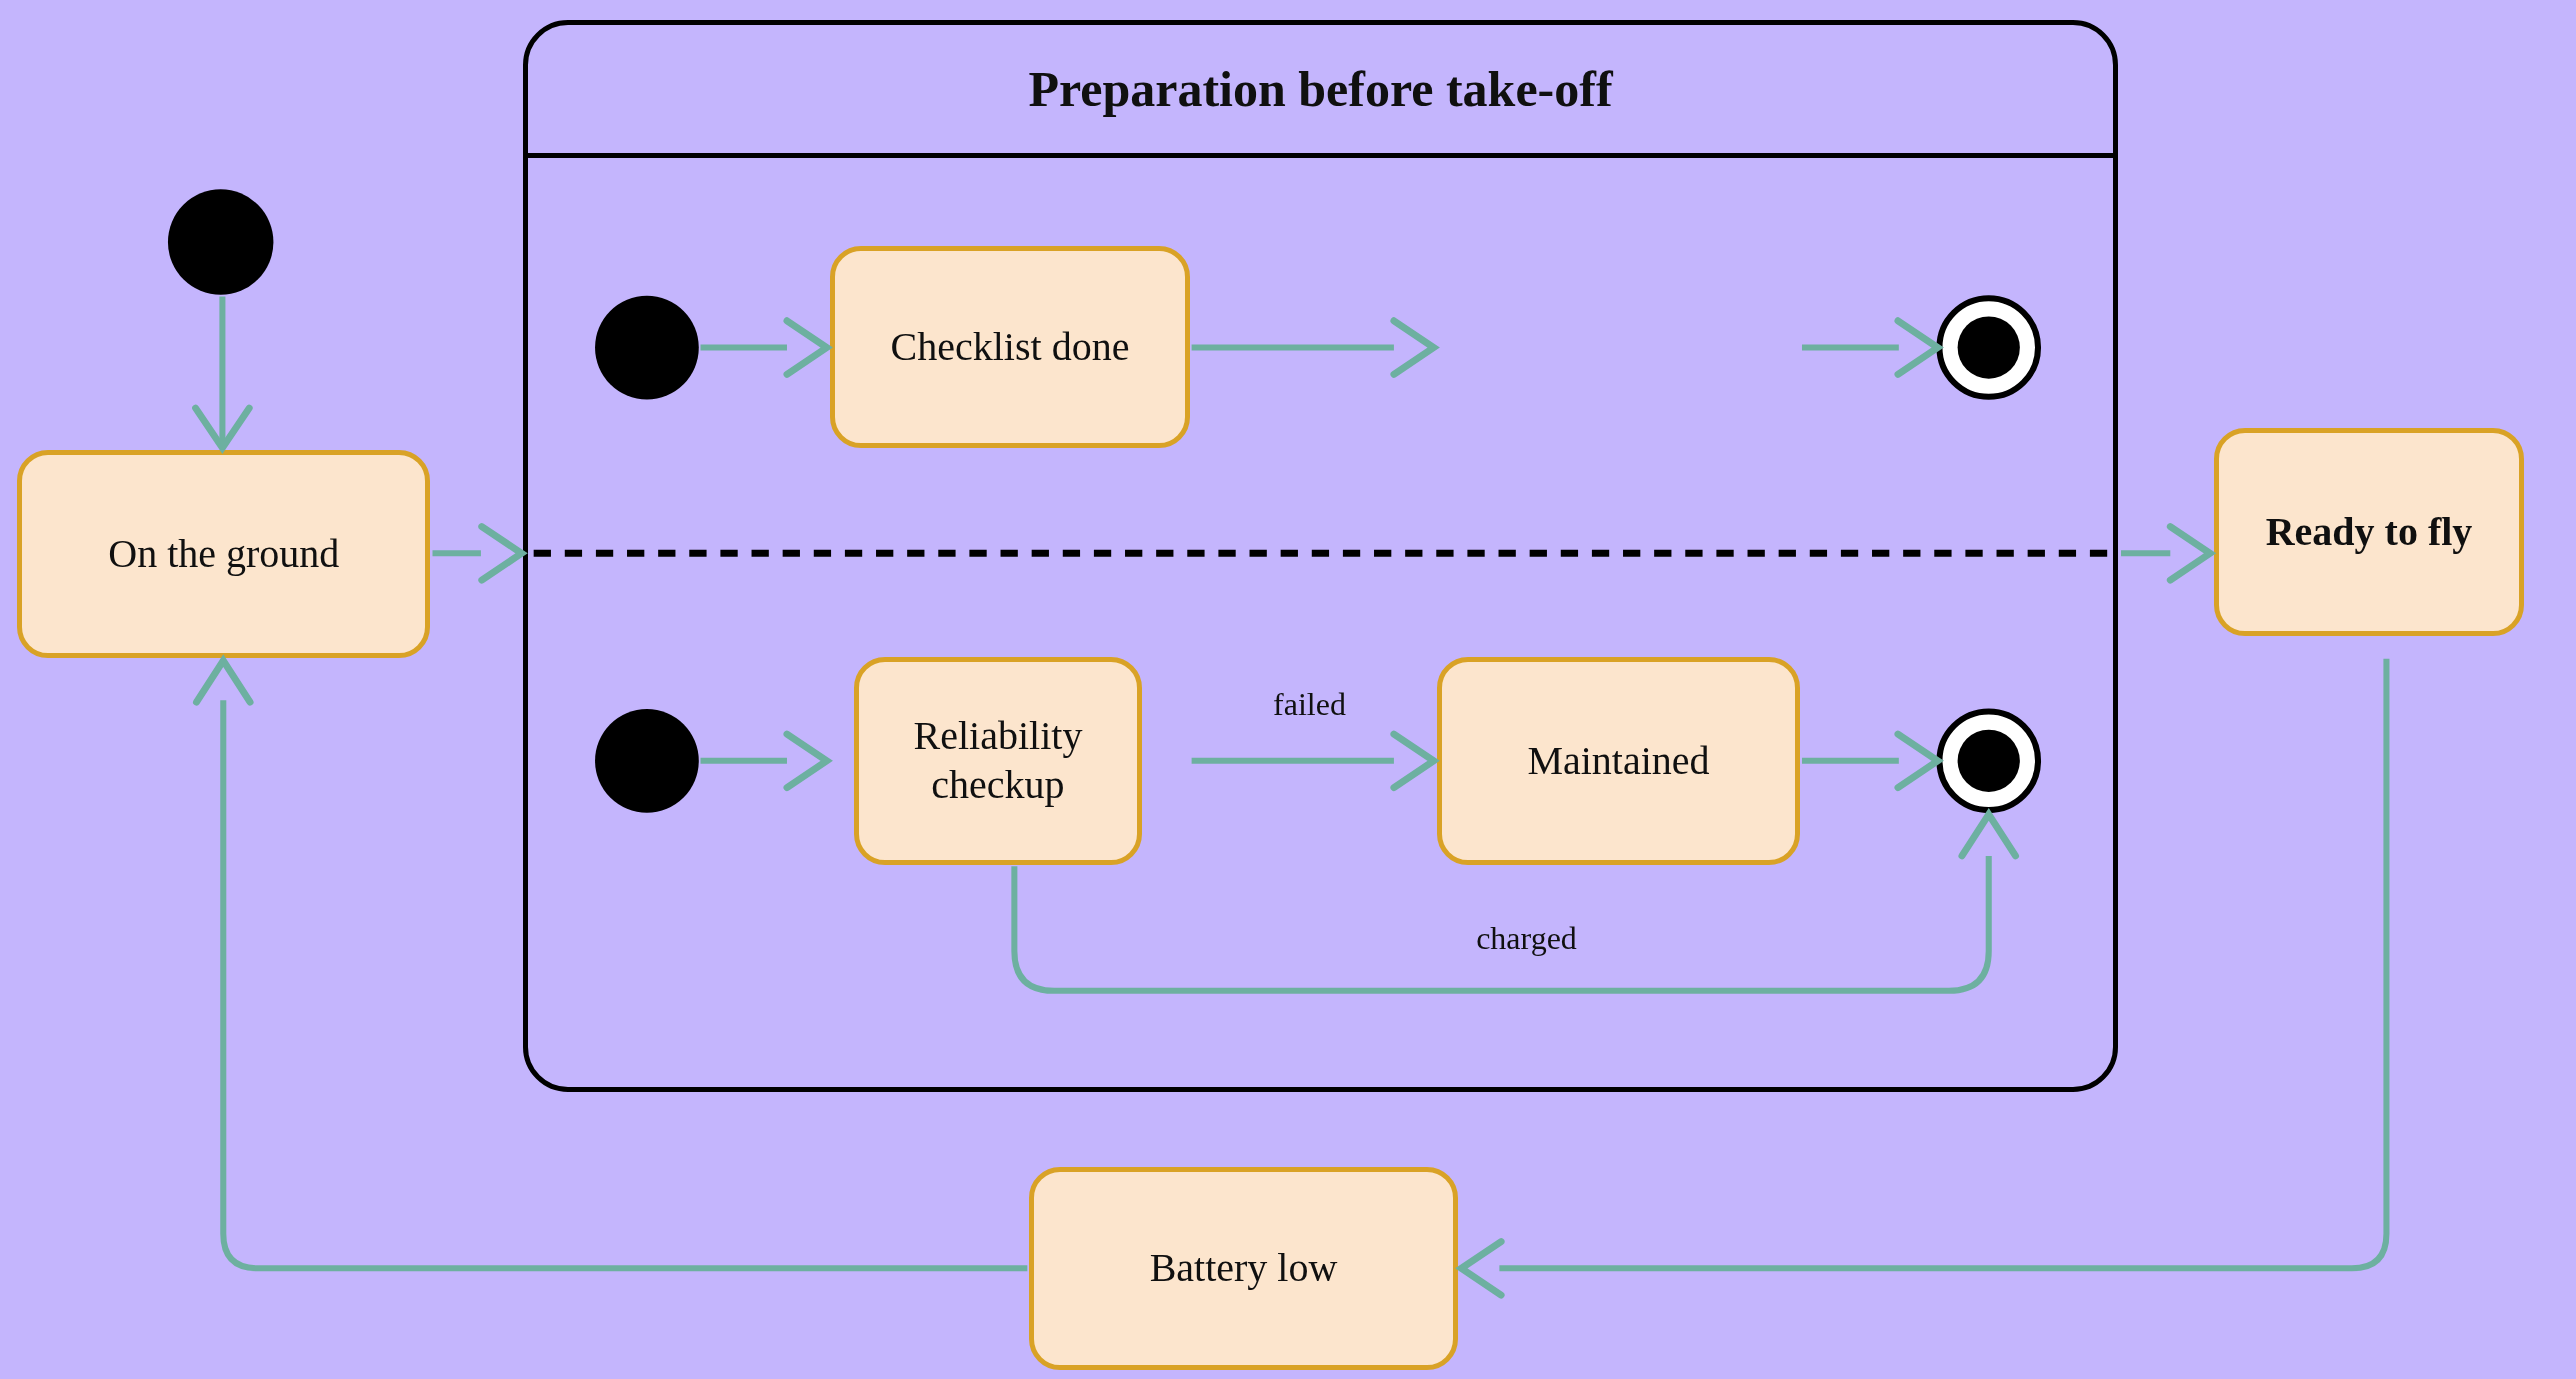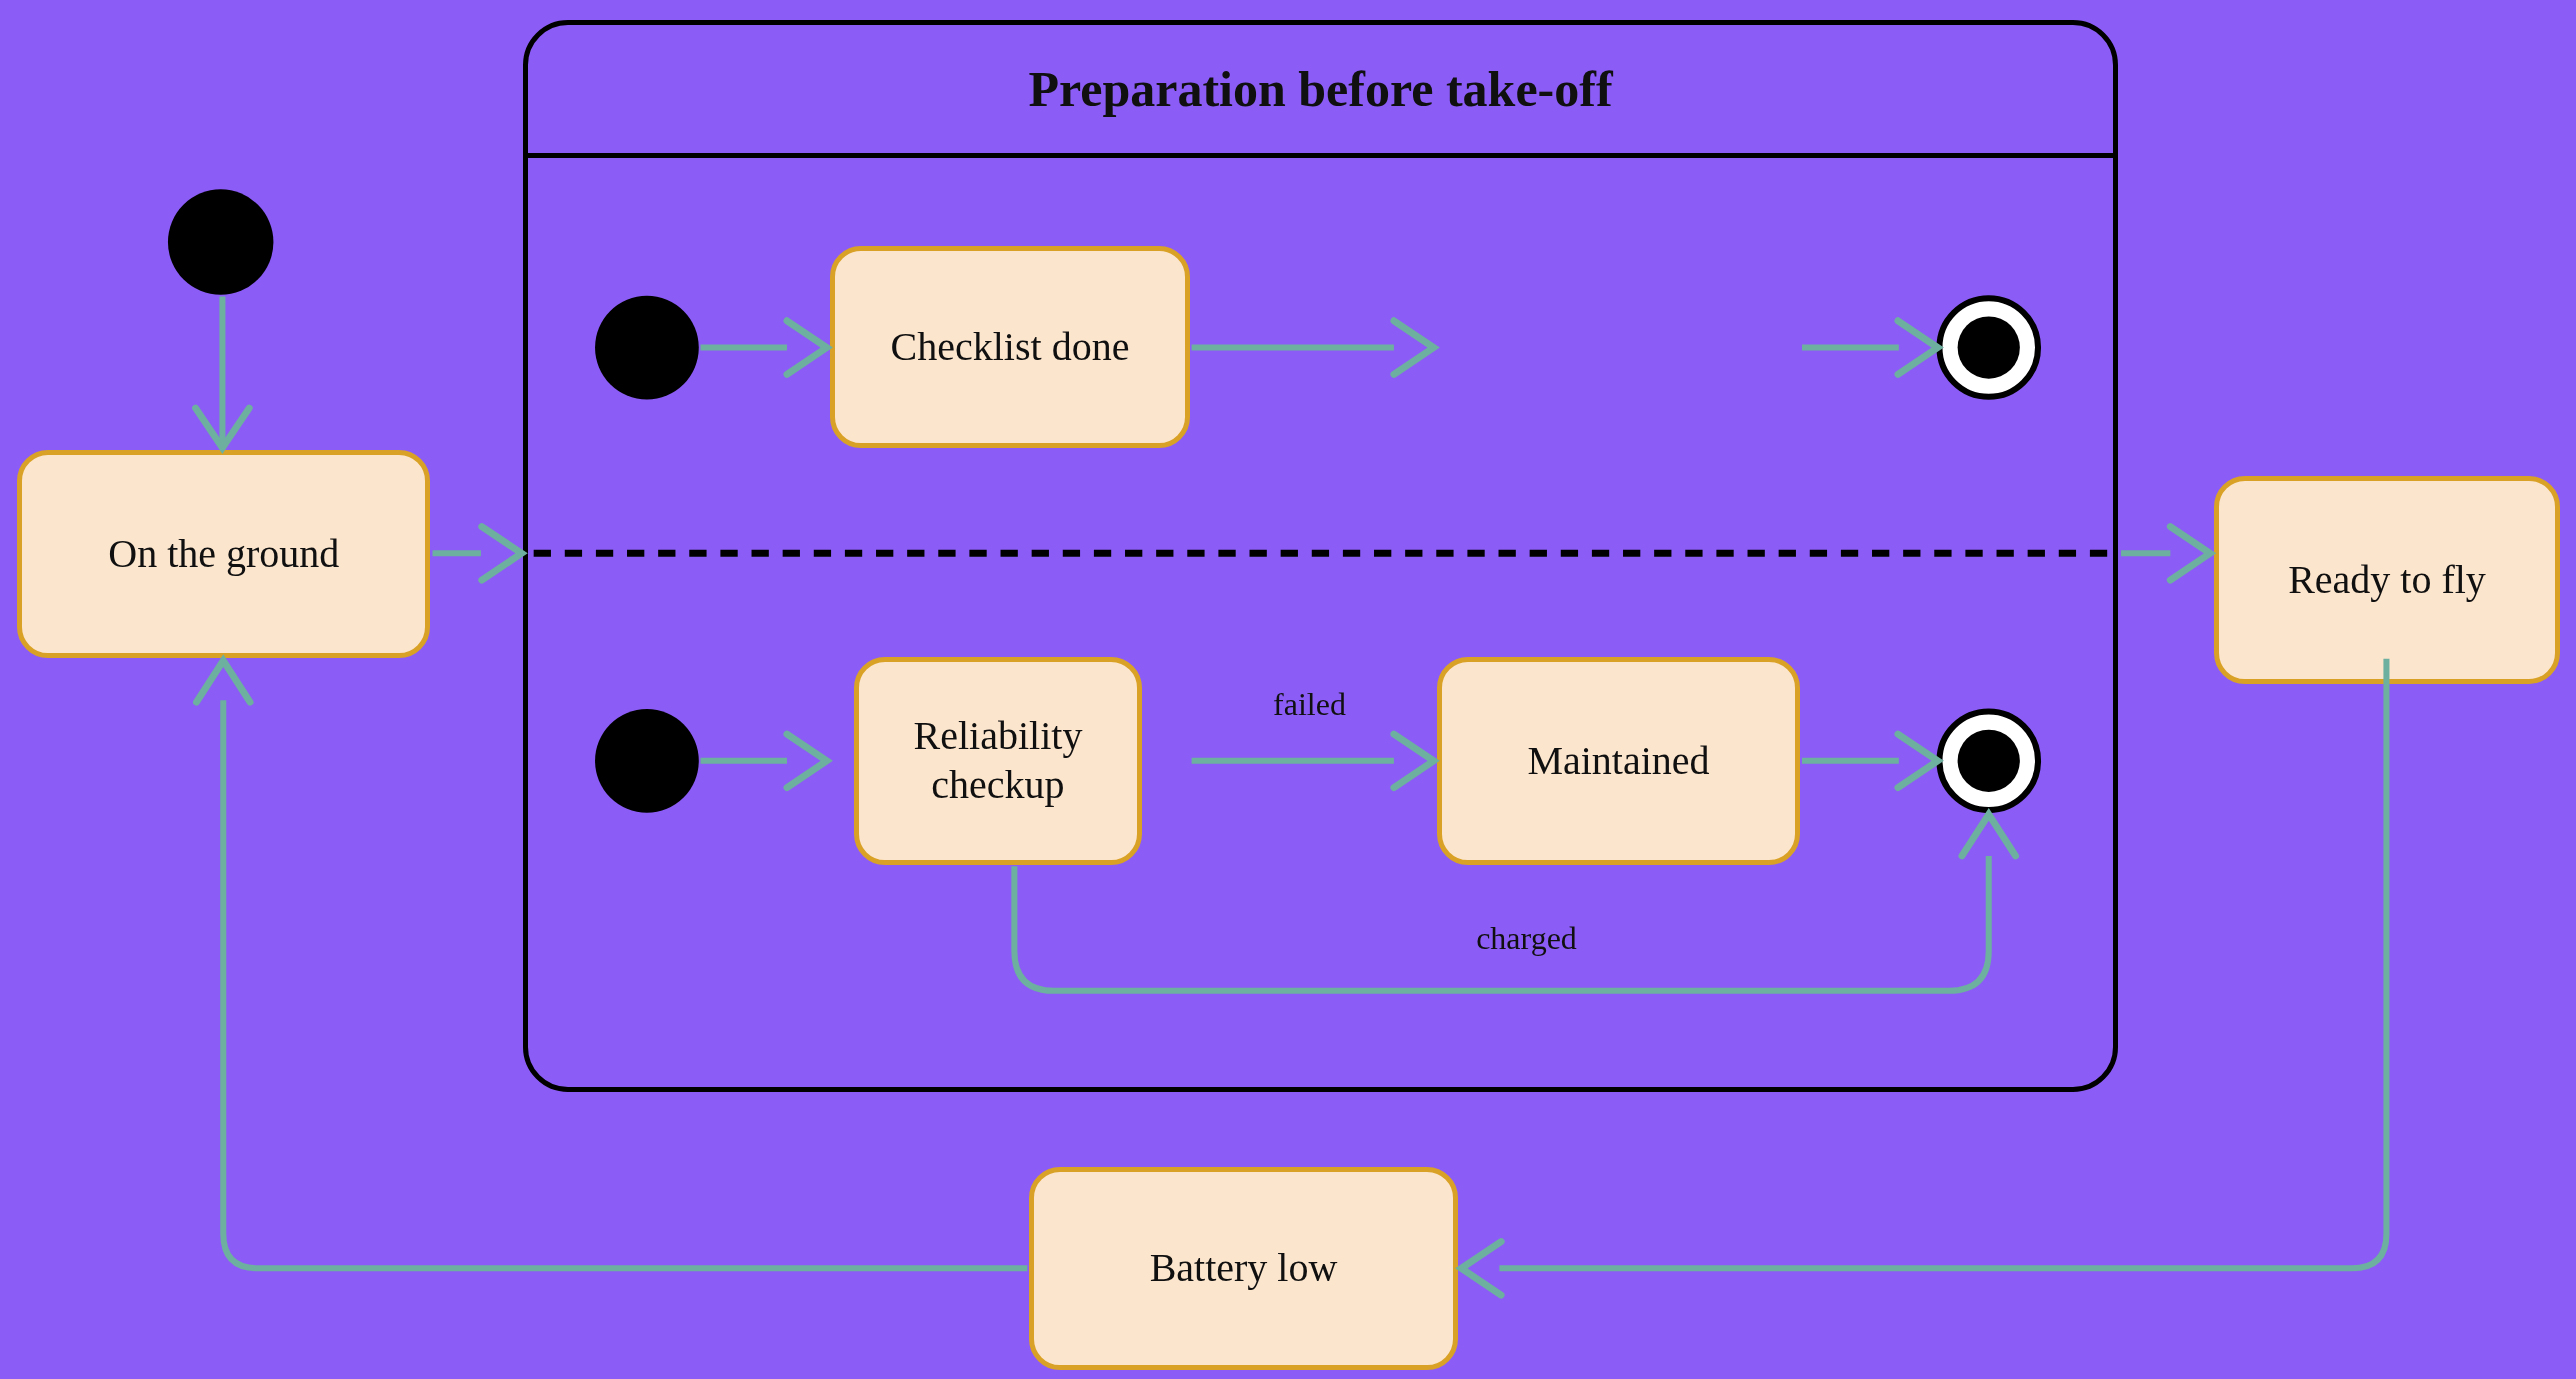--- a/index.html
+++ b/index.html
@@ -6,21 +6,21 @@
     --teal:#6db0a0;
     --node-fill:#fce5cd;
     --node-border:#d9a226;
     --ink:#101010;
     --frame:#000000;
   }
   html,body{margin:0;padding:0;background:#ffffff;}
   .stage{
     position:relative;
     width:2576px;height:1379px;
-    background:#8b5cf6;
+    background:#c4b5fd;
     font-family:"Liberation Serif","DejaVu Serif",serif;
     color:var(--ink);
     overflow:hidden;
   }
   .wires{
     position:absolute;left:0;top:0;width:2576px;height:1379px;
     pointer-events:none;
     z-index:3;
   }
   .edge{stroke:var(--teal);stroke-width:7;fill:none;}
@@ -81,21 +81,21 @@
 
 
   <div class="state wrap" style="left:854px;top:657px;width:288px;height:208px;">
     <span>Reliability checkup</span>
   </div>
 
   <div class="state" style="left:1437px;top:657px;width:363px;height:208px;justify-content:center;">
     <span>Maintained</span>
   </div>
 
-  <div class="state" style="left:2214px;top:476px;width:346px;height:208px;">
+  <div class="state" style="left:2214px;top:428px;width:310px;height:208px;font-weight:bold;">
     <span>Ready to fly</span>
   </div>
 
   <div class="state" style="left:1029px;top:1167px;width:429px;height:203px;">
     <span>Battery low</span>
   </div>
 
   <div class="edge-label" style="left:1180px;top:670px;">failed</div>
   <div class="edge-label" style="left:1397px;top:904px;">charged</div>
 

